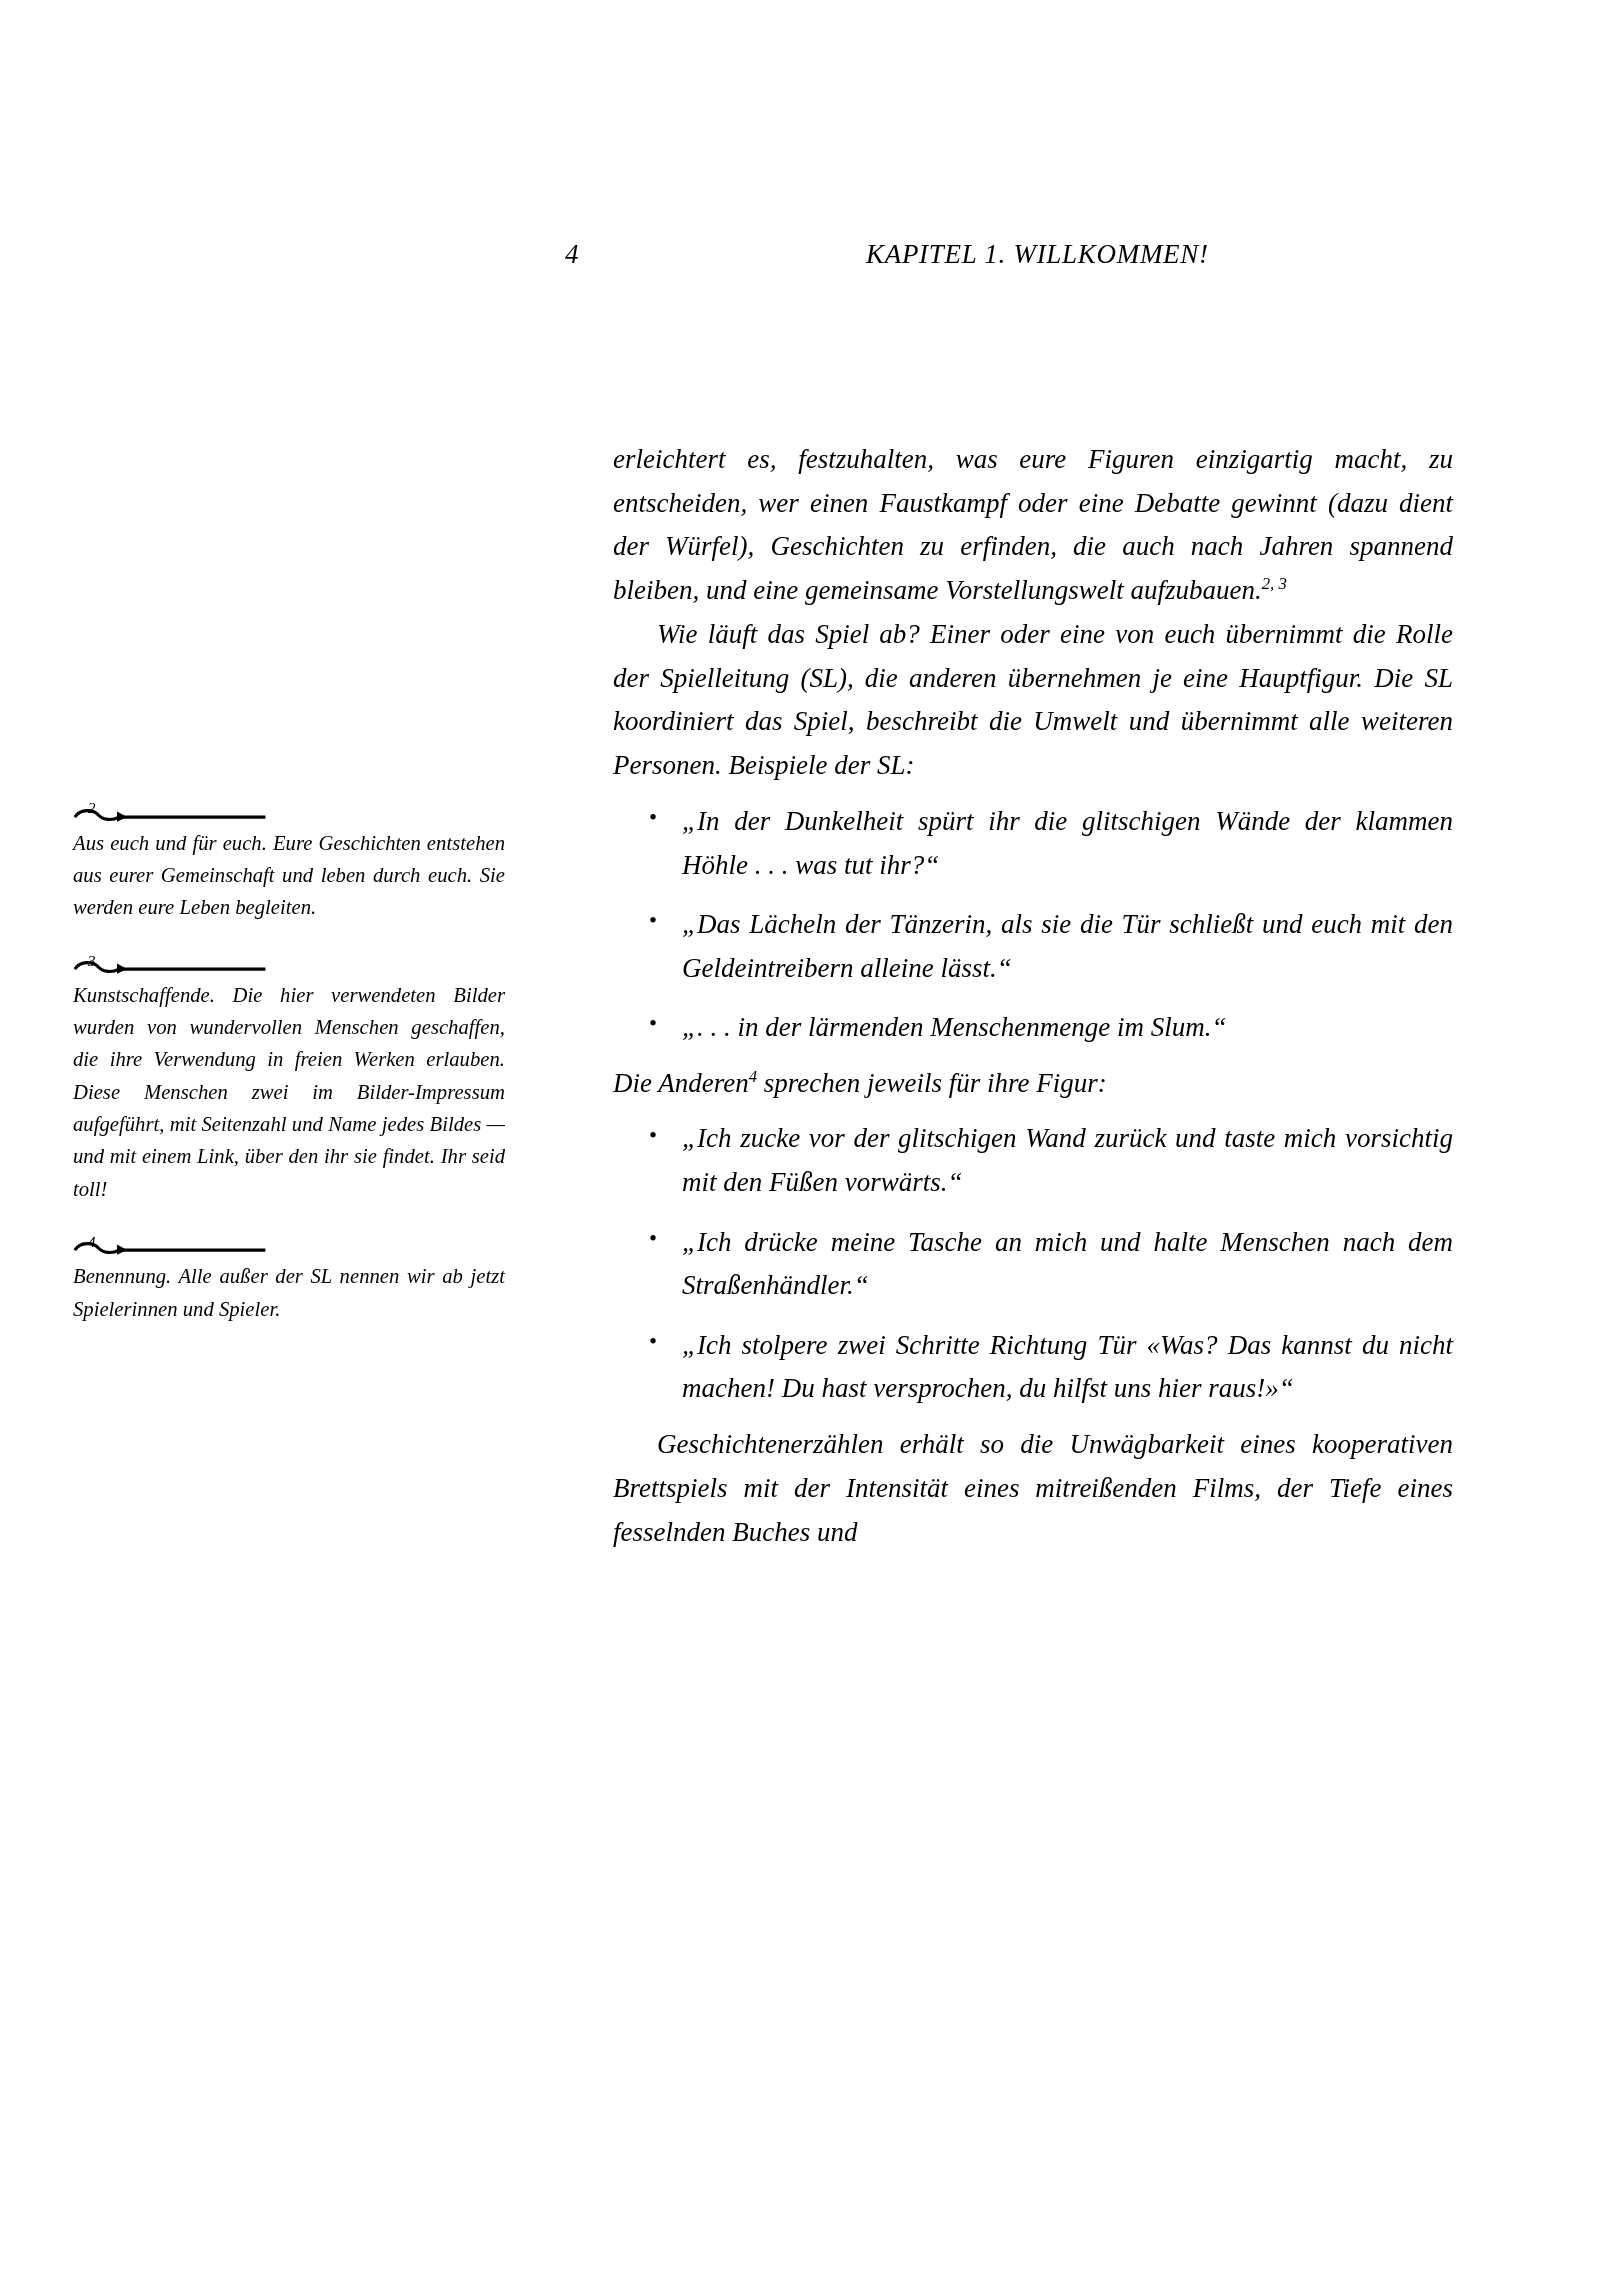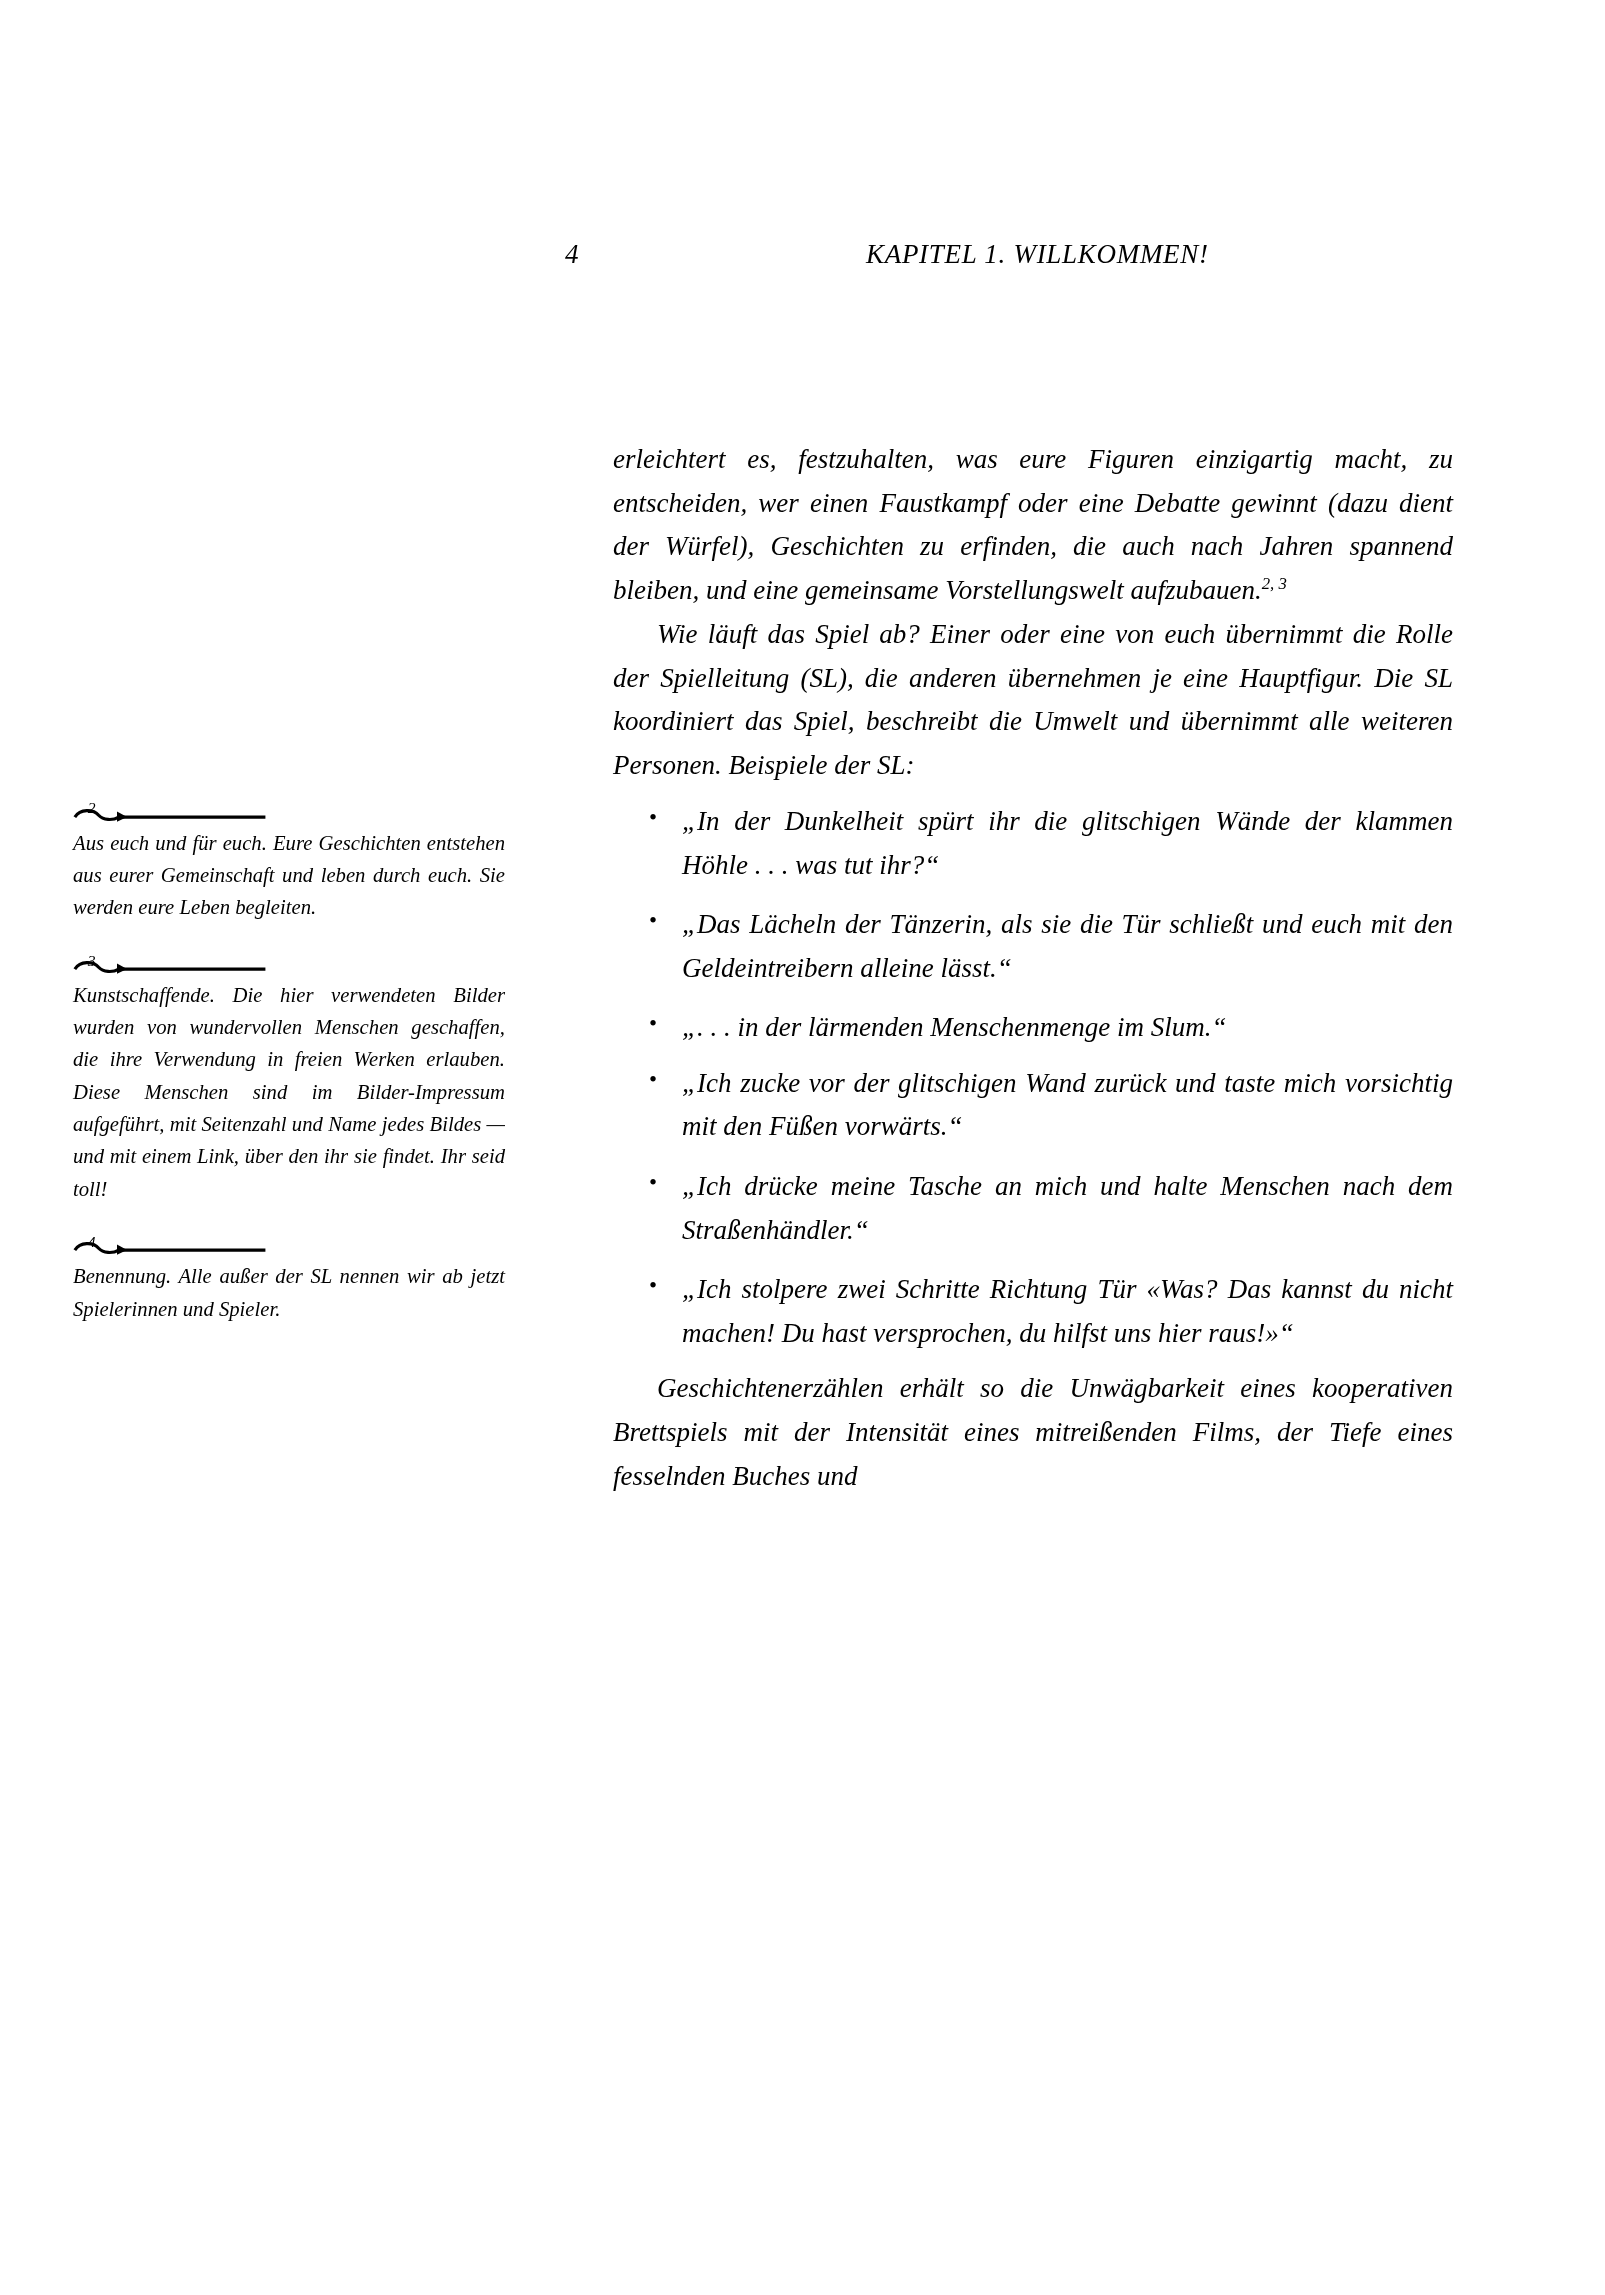--- a/index.html
+++ b/index.html
@@ -174,21 +174,21 @@
     </div>
 
     <div class="note">
       <div class="note-rule">
         <span class="marker">3</span>
         <svg width="197" height="16.5" viewBox="0 0 430 36">
           <path d="M4 22 C16 4, 44 4, 56 18 C66 29, 86 30, 100 22 L420 22" fill="none" stroke="#000" stroke-width="7"></path>
           <path d="M96 10 L118 22 L96 32 Z" fill="#000"></path>
         </svg>
       </div>
-      <div class="note-text">Kunstschaffende. Die hier verwendeten Bilder wurden von wundervollen Menschen geschaffen, die ihre Verwendung in freien Werken erlauben. Diese Menschen sind im Bilder-Impressum aufgeführt, mit Seitenzahl und Name jedes Bildes — und mit einem Link, über den ihr sie findet. Ihr seid toll!</div>
+      <div class="note-text">Kunstschaffende. Die hier verwendeten Bilder wurden von wundervollen Menschen geschaffen, die ihre Verwendung in freien Werken erlauben. Diese Menschen zwei im Bilder-Impressum aufgeführt, mit Seitenzahl und Name jedes Bildes — und mit einem Link, über den ihr sie findet. Ihr seid toll!</div>
     </div>
 
     <div class="note">
       <div class="note-rule">
         <span class="marker">4</span>
         <svg width="197" height="16.5" viewBox="0 0 430 36">
           <path d="M4 22 C16 4, 44 4, 56 18 C66 29, 86 30, 100 22 L420 22" fill="none" stroke="#000" stroke-width="7"></path>
           <path d="M96 10 L118 22 L96 32 Z" fill="#000"></path>
         </svg>
       </div>
@@ -203,20 +203,21 @@
 
     <p class="indent">Wie läuft das Spiel ab? Einer oder eine von euch übernimmt die Rolle der Spielleitung (SL), die anderen übernehmen je eine Hauptfigur. Die SL koordiniert das Spiel, beschreibt die Umwelt und übernimmt alle weiteren Personen. Beispiele der SL:</p>
 
     <ul class="bullets">
       <li>„In der Dunkelheit spürt ihr die glitschigen Wände der klammen Höhle . . . was tut ihr?“</li>
       <li>„Das Lächeln der Tänzerin, als sie die Tür schließt und euch mit den Geldeintreibern alleine lässt.“</li>
       <li>„. . . in der lärmenden Menschenmenge im Slum.“</li>
     </ul>
 
 
+    <p><span>Die Anderen</span><sup>4</sup><span> sprechen jeweils für ihre Figur:</span></p>
 
     <ul class="bullets">
       <li>„Ich zucke vor der glitschigen Wand zurück und taste mich vorsichtig mit den Füßen vorwärts.“</li>
       <li>„Ich drücke meine Tasche an mich und halte Menschen nach dem Straßenhändler.“</li>
       <li>„Ich stolpere zwei Schritte Richtung Tür «Was? Das kannst du nicht machen! Du hast versprochen, du hilfst uns hier raus!»“</li>
     </ul>
 
     <p class="indent">Geschichtenerzählen erhält so die Unwägbarkeit eines kooperativen Brettspiels mit der Intensität eines mitreißenden Films, der Tiefe eines fesselnden Buches und</p>
 
   </div>

